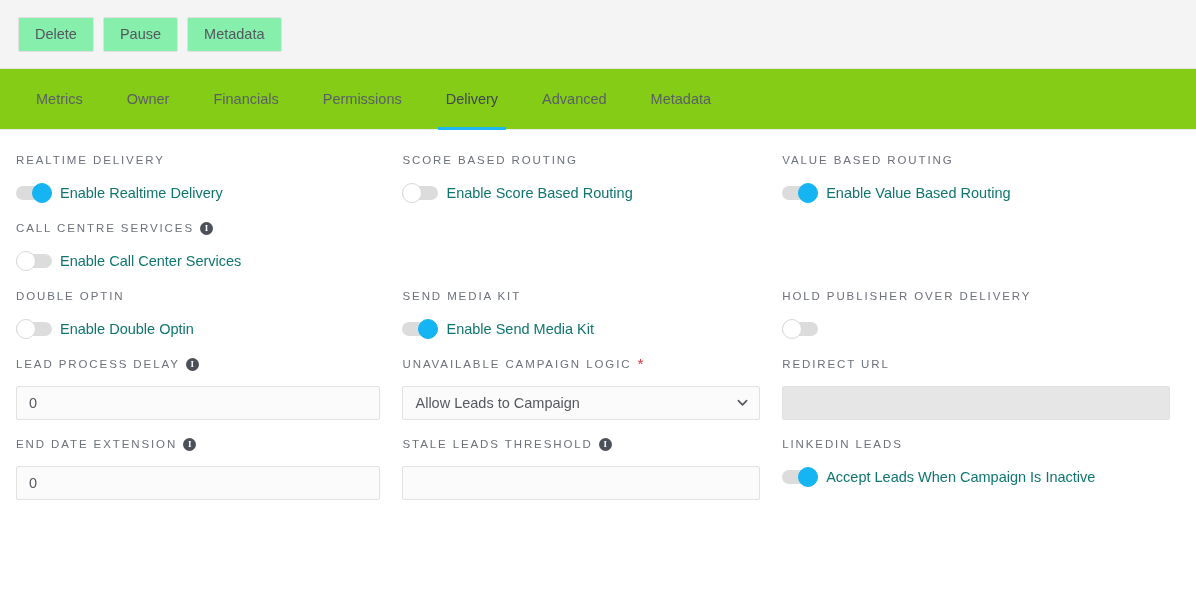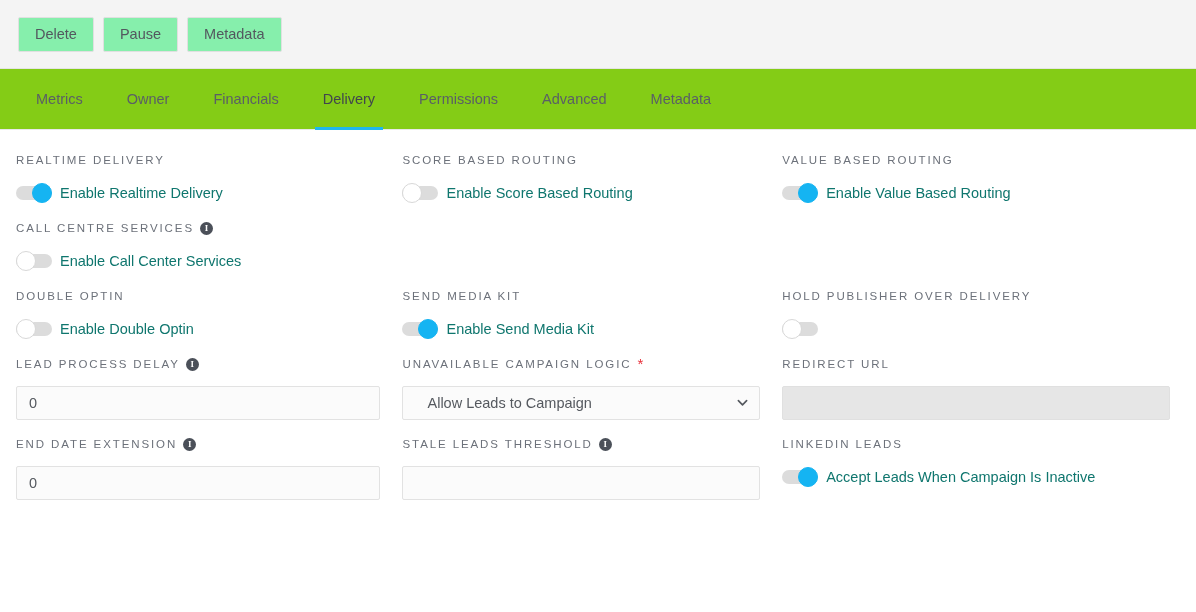--- a/index.html
+++ b/index.html
@@ -201,21 +201,21 @@
   }
   .select-box {
     box-sizing: border-box;
     width: 100%;
     height: 34px;
     border: 1px solid #e2e2e2;
     background: #fbfbfb;
     border-radius: 2px;
     display: flex;
     align-items: center;
-    padding: 0 24px;
+    padding: 0 12px;
     font-size: 14.5px;
     color: #55595f;
     cursor: pointer;
     white-space: nowrap;
     overflow: hidden;
   }
   .chevron {
     position: absolute;
     right: 12px;
     top: 11px;
@@ -231,22 +231,22 @@
 <div class="toolbar">
   <button class="tb-btn">Delete</button>
   <button class="tb-btn">Pause</button>
   <button class="tb-btn">Metadata</button>
 </div>
 
 <div class="tabs">
   <div class="tab">Metrics</div>
   <div class="tab">Owner</div>
   <div class="tab">Financials</div>
+  <div class="tab">Permissions</div>
   <div class="tab active">Delivery</div>
-  <div class="tab">Permissions</div>
   <div class="tab">Advanced</div>
   <div class="tab">Metadata</div>
 </div>
 
 <div class="form" id="form-root">
     <div class="row toggles">
       <div class="cell c1">
         <div class="field-label">
           <span>REALTIME DELIVERY</span>
         </div>

